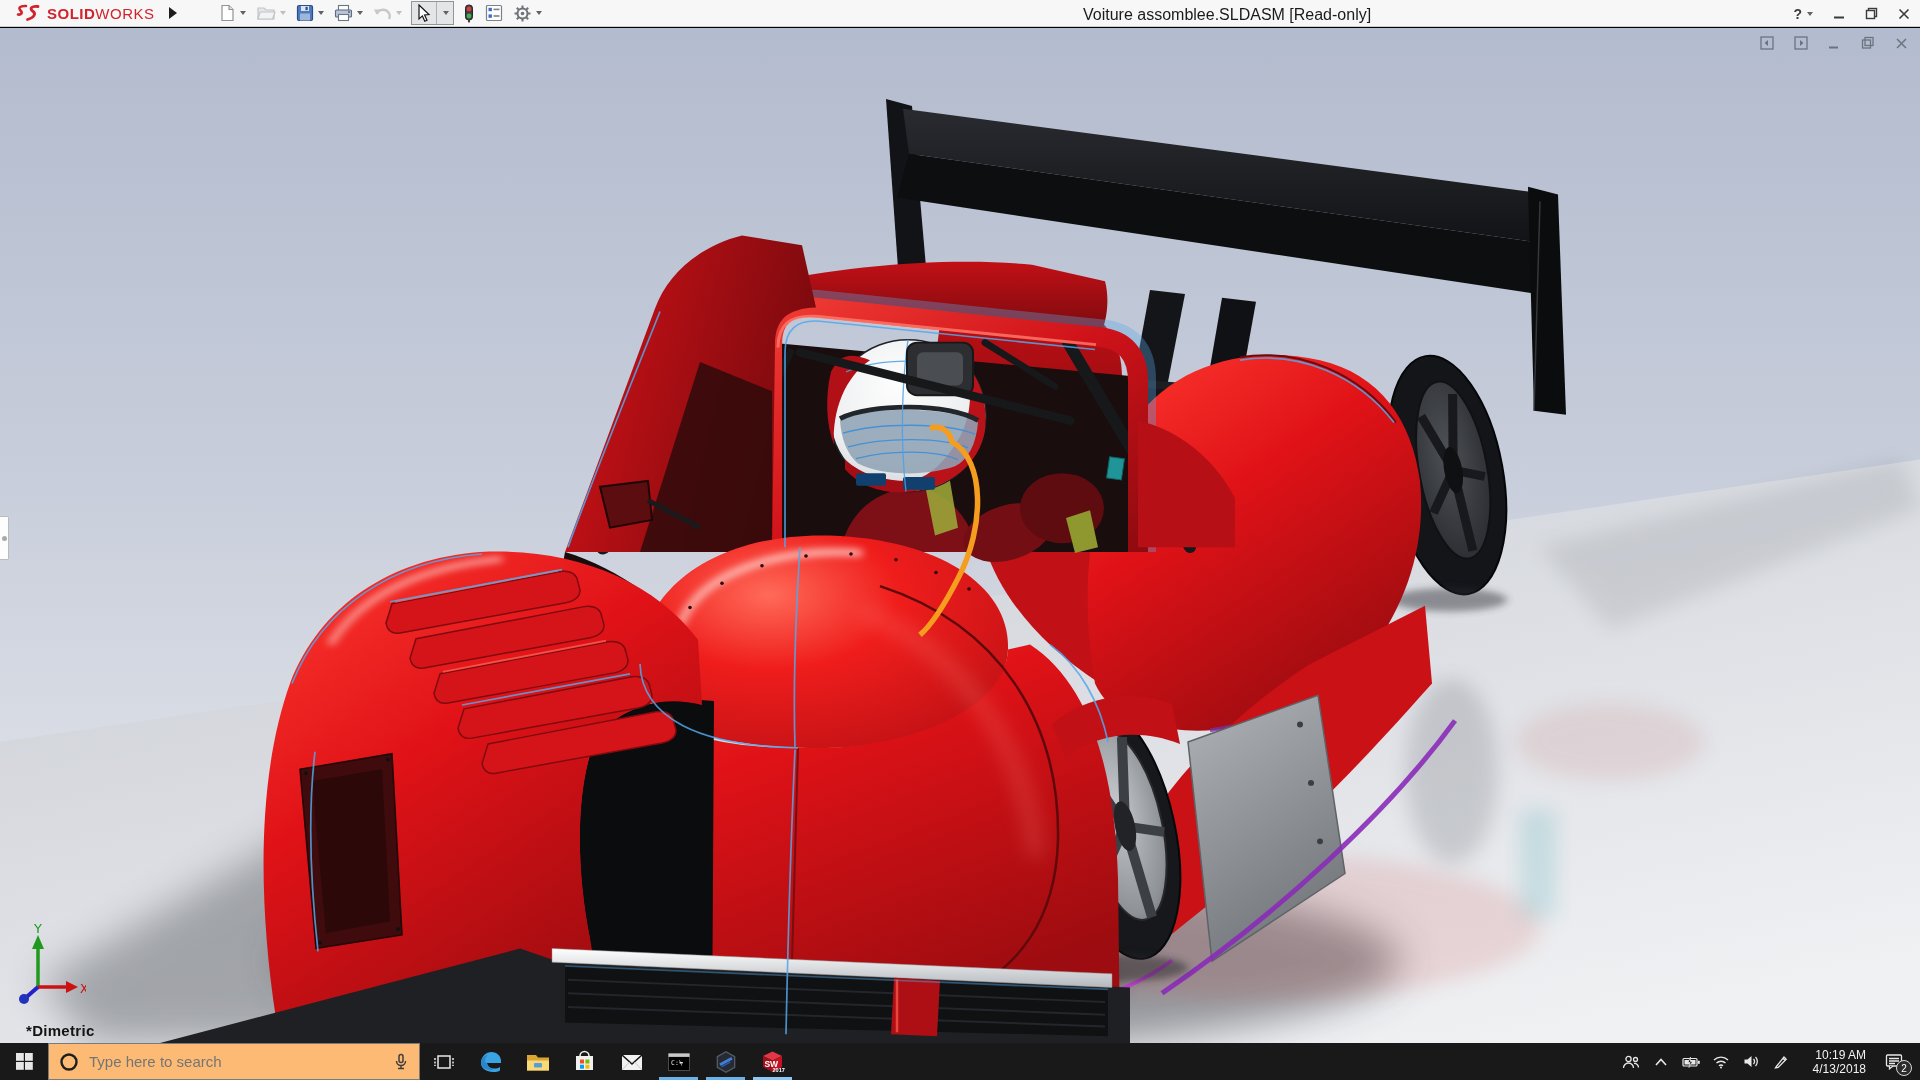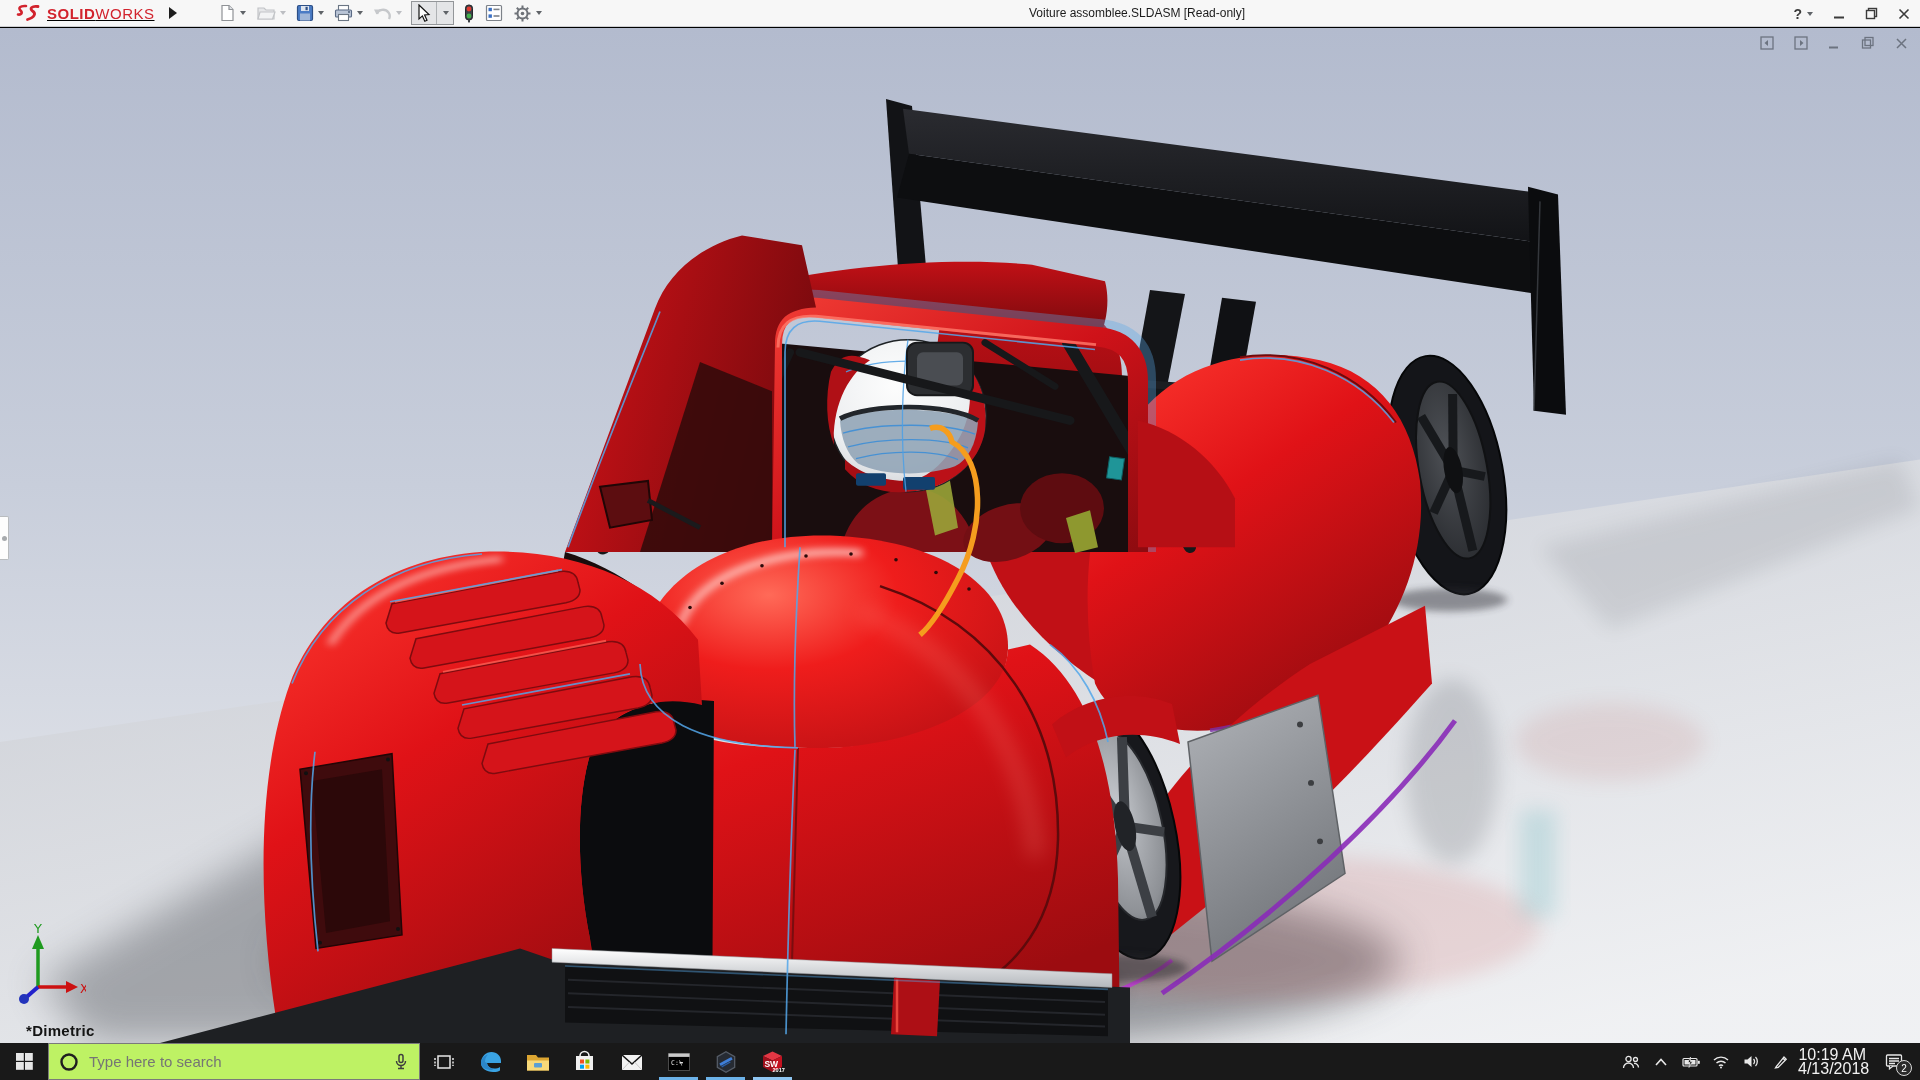--- a/index.html
+++ b/index.html
@@ -4,34 +4,34 @@
 <style>
   * { margin:0; padding:0; box-sizing:border-box; }
   html,body { width:1920px; height:1080px; overflow:hidden; background:#000;
               font-family:"Liberation Sans","DejaVu Sans",sans-serif; }
   .app { position:absolute; inset:0; width:1920px; height:1080px; }
 
   
   .titlebar { position:absolute; top:0; left:0; width:1920px; height:27px;
               background:#f7f7f7; border-bottom:1px solid #cdced1;
               display:flex; align-items:center; }
-  .brand { display:flex; align-items:center; gap:5px; padding-left:16px; height:100%;text-decoration:underline; }
+  .brand { display:flex; align-items:center; gap:5px; padding-left:16px; height:100%; }
   .brand-text { font-size:15px; letter-spacing:.5px; color:#d2232d; white-space:nowrap; }
   .brand-text b { font-weight:700; }
   .flyout { margin-left:14px; width:0; height:0; border-top:6px solid transparent;
             border-bottom:6px solid transparent; border-left:8px solid #1c1c1c; cursor:pointer; }
   .tbar { display:flex; align-items:center; gap:4px; margin-left:38px; height:100%; }
   .tbtn { display:flex; align-items:center; gap:2px; padding:2px 3px; border-radius:2px; cursor:pointer; }
   .caret { width:0; height:0; border-left:3.5px solid transparent; border-right:3.5px solid transparent;
            border-top:4px solid #5f6368; margin-left:2px; }
   .caret.dis { border-top-color:#bcbec2; }
   .selwrap { display:flex; align-items:stretch; border:1px solid #939699; background:#e4e5e7; margin:0 2px; }
   .selwrap .half { display:flex; align-items:center; padding:2px 4px; }
   .selwrap .half + .half { border-left:1px solid #aeb1b4; }
-  .title-text { position:absolute; left:1029px; top:6px; font-size:12px; color:#1b1b1b; white-space:nowrap; }
+  .title-text { position:absolute; left:1083px; top:6px; font-size:16px; color:#1b1b1b; white-space:nowrap; }
   .winctl { position:absolute; right:10px; top:0; height:27px; display:flex; align-items:center; gap:20px; }
   .winbtn { display:flex; align-items:center; gap:3px; cursor:pointer; color:#3b3b3b;
             font-size:14px; font-weight:bold; }
 
   
   .viewport { position:absolute; top:28px; left:0; width:1920px; height:1015px; overflow:hidden; }
   .viewport svg.scene { position:absolute; inset:0; }
   .docctl { position:absolute; top:8px; right:12px; display:flex; gap:20px; align-items:center; z-index:5; }
   .docbtn { cursor:pointer; opacity:.8; }
   .side-tab { position:absolute; left:0; top:488px; width:9px; height:44px; background:#fdfdfd;
@@ -40,30 +40,30 @@
                    background:#a7aaad; }
   .triad { position:absolute; left:14px; bottom:38px; z-index:5; }
   .view-label { position:absolute; left:26px; bottom:4px; font-size:15px; font-weight:bold;
                 color:#141414; z-index:5; letter-spacing:.3px; }
 
   
   .taskbar { position:absolute; left:0; bottom:0; width:1920px; height:37px; background:#191919;
              display:flex; align-items:stretch; z-index:10; }
   .tb-left { display:flex; align-items:stretch; }
   .startbtn { width:48px; display:flex; align-items:center; justify-content:center; cursor:pointer; }
-  .searchbox { width:372px; background:#bef264; border:1px solid #7a7a7a; display:flex;
+  .searchbox { width:372px; background:#fdba74; border:1px solid #7a7a7a; display:flex;
                align-items:center; gap:10px; padding:0 10px; cursor:text; }
   .searchbox input { flex:1; border:none; outline:none; background:transparent; font-size:15px;
                      color:#4f4f4f; font-family:inherit; }
   .appbtn { width:47px; display:flex; align-items:center; justify-content:center; position:relative; cursor:pointer; }
   .appbtn .underline { position:absolute; bottom:0; left:4px; right:4px; height:3px; background:#6cb2e8; }
   .appbtn .underline.bright { background:#8fc6f2; }
   .tb-right { margin-left:auto; display:flex; align-items:center; gap:4px; padding-right:6px; }
   .traybtn { width:26px; height:37px; display:flex; align-items:center; justify-content:center; cursor:pointer; }
-  .clock { width:72px; text-align:right; color:#f2f2f2; font-size:16px; line-height:14px; cursor:pointer;
+  .clock { width:72px; text-align:right; color:#f2f2f2; font-size:12px; line-height:14px; cursor:pointer;
            padding-right:4px; }
   .action { position:relative; width:40px; height:37px; display:flex; align-items:center; justify-content:center; cursor:pointer; }
   .badge { position:absolute; right:2px; bottom:4px; width:16px; height:16px; border-radius:50%;
            background:#2b2b2b; border:1.5px solid #d9d9d9; color:#fff; font-size:10px;
            display:flex; align-items:center; justify-content:center; }
 </style>
 </head>
 <body>
 
 <div class="app">

